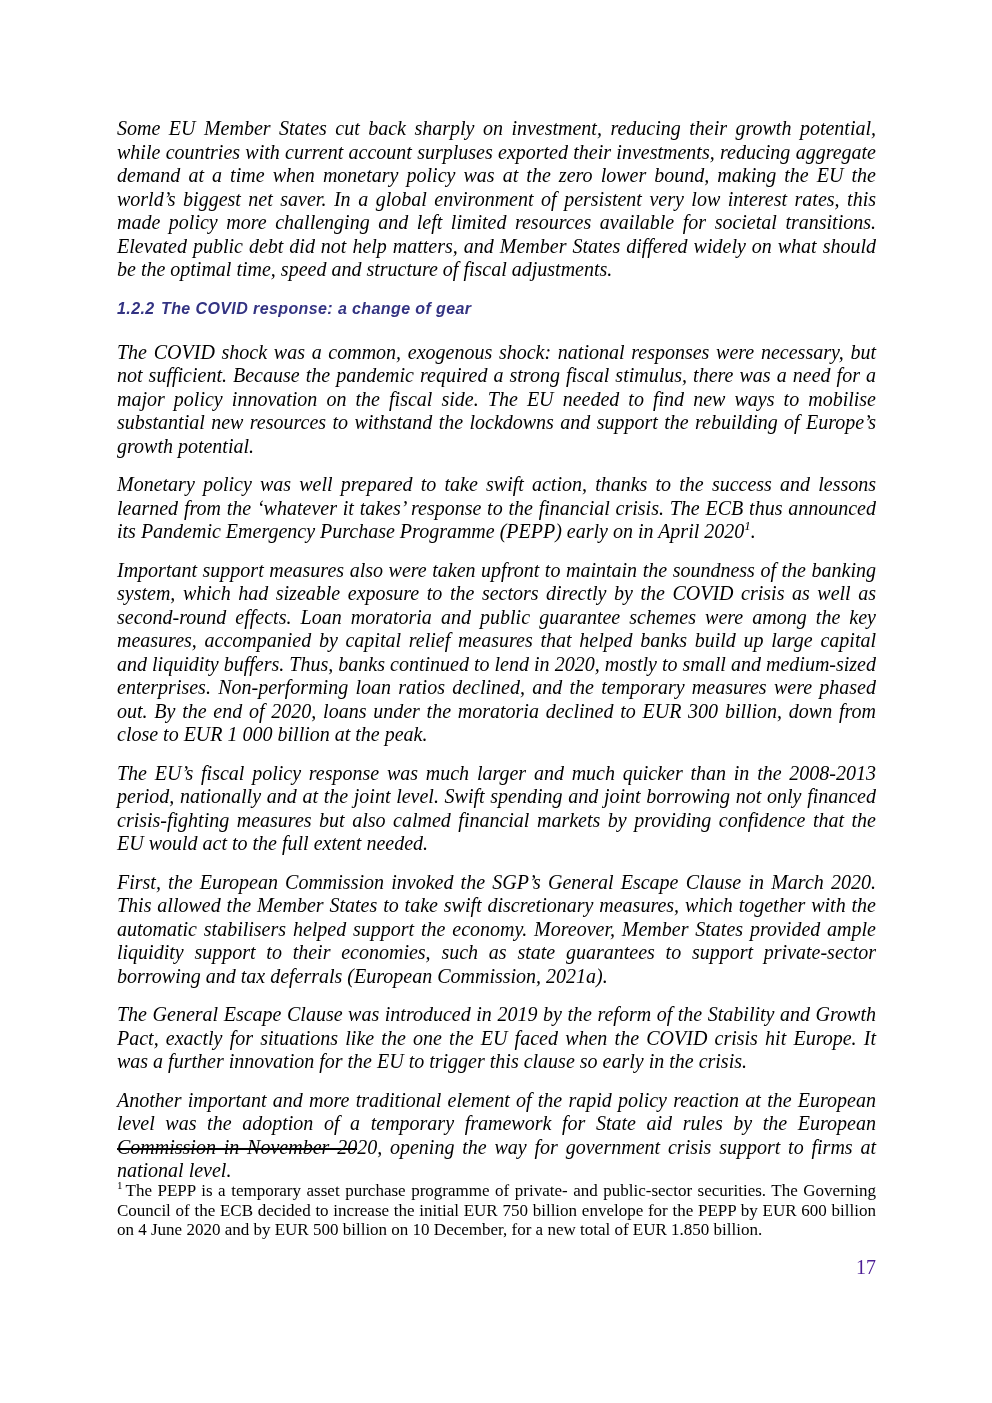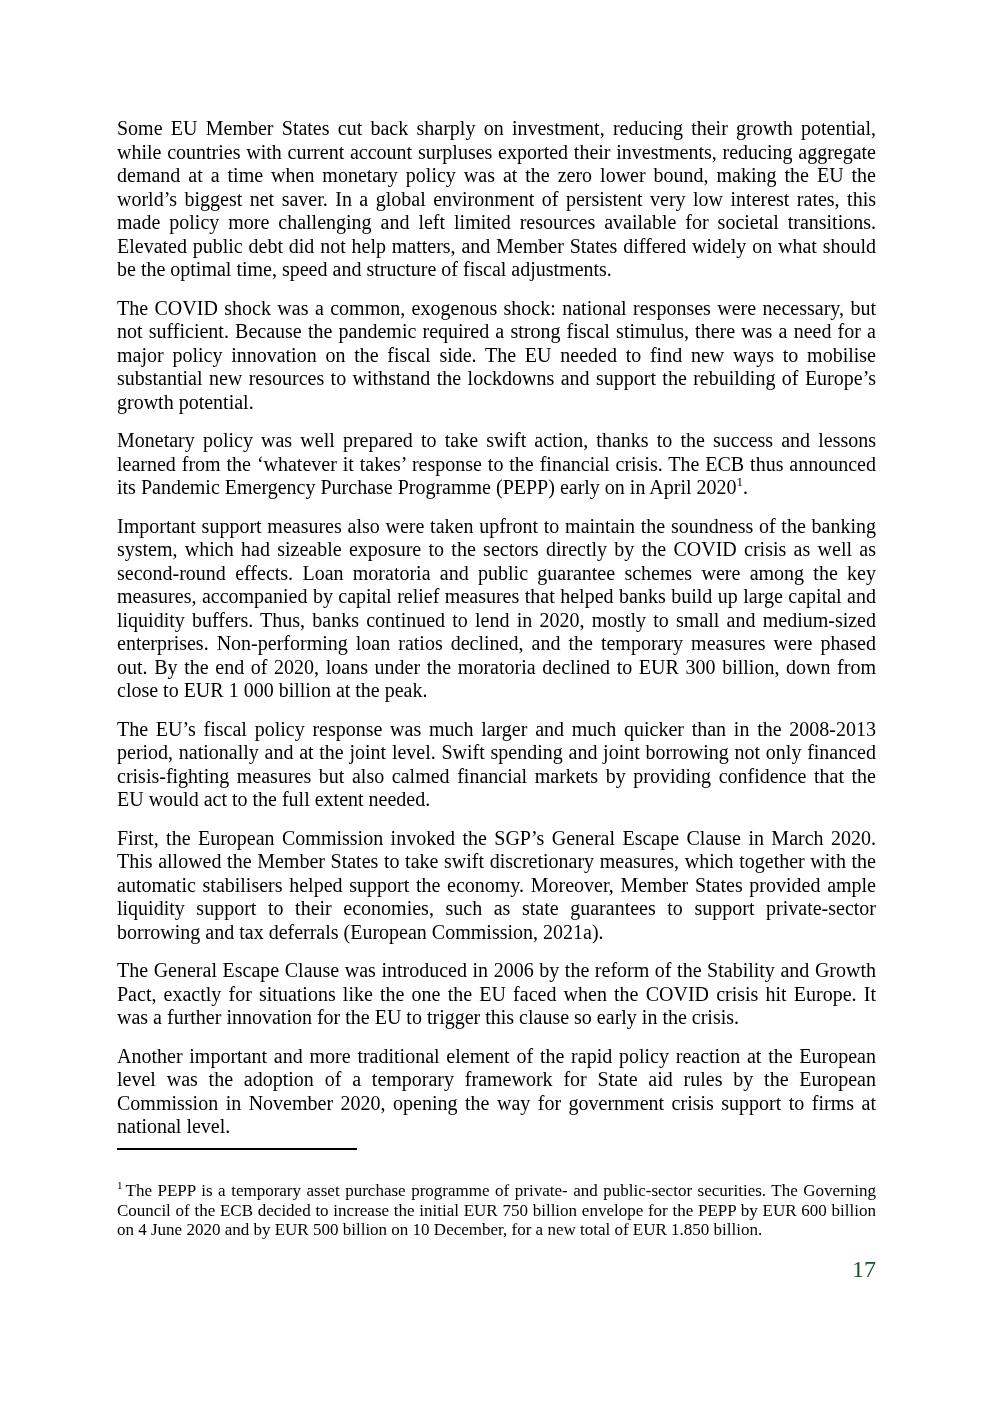--- a/index.html
+++ b/index.html
@@ -18,20 +18,21 @@
   .page {
     position: absolute;
     inset: 0;
     background: #ffffff;
   }
   .content {
     position: absolute;
     left: 117px;
     top: 117px;
     width: 759px;
+    font-style: italic;
   }
   p.body-para {
     margin: 0 0 15px 0;
     font-size: 20px;
     line-height: 23.5px;
     text-align: justify;
     color: #000000;
   }
   h2.section-heading {
     font-family: "Liberation Sans", sans-serif;
@@ -70,45 +71,48 @@
   }
   p.footnote-text sup {
     font-size: 11px;
     line-height: 0;
     margin-right: 3px;
   }
   .page-number {
     position: absolute;
     top: 1256px;
     right: 116px;
-    font-size: 24px;
-    color: #14532d;
+    font-size: 20px;
+    color: #4c1d95;
   }
 </style>
 </head>
 <body>
 
 <div class="page">
 
   <div class="content">
 
     <p class="body-para">Some EU Member States cut back sharply on investment, reducing their growth potential, while countries with current account surpluses exported their investments, reducing aggregate demand at a time when monetary policy was at the zero lower bound, making the EU the world’s biggest net saver. In a global environment of persistent very low interest rates, this made policy more challenging and left limited resources available for societal transitions. Elevated public debt did not help matters, and Member States differed widely on what should be the optimal time, speed and structure of fiscal adjustments.</p>
 
+    <h2 class="section-heading">
+      <span class="heading-number">1.2.2</span><span class="heading-title">The COVID response: a change of gear</span>
+    </h2>
 
     <p class="body-para">The COVID shock was a common, exogenous shock: national responses were necessary, but not sufficient. Because the pandemic required a strong fiscal stimulus, there was a need for a major policy innovation on the fiscal side. The EU needed to find new ways to mobilise substantial new resources to withstand the lockdowns and support the rebuilding of Europe’s growth potential.</p>
 
     <p class="body-para"><span>Monetary policy was well prepared to take swift action, thanks to the success and lessons learned from the ‘whatever it takes’ response to the financial crisis. The ECB thus announced its Pandemic Emergency Purchase Programme (PEPP) early on in April 2020</span><sup class="footnote-ref">1</sup><span>.</span></p>
 
     <p class="body-para">Important support measures also were taken upfront to maintain the soundness of the banking system, which had sizeable exposure to the sectors directly by the COVID crisis as well as second-round effects. Loan moratoria and public guarantee schemes were among the key measures, accompanied by capital relief measures that helped banks build up large capital and liquidity buffers. Thus, banks continued to lend in 2020, mostly to small and medium-sized enterprises. Non-performing loan ratios declined, and the temporary measures were phased out. By the end of 2020, loans under the moratoria declined to EUR 300 billion, down from close to EUR 1 000 billion at the peak.</p>
 
     <p class="body-para">The EU’s fiscal policy response was much larger and much quicker than in the 2008-2013 period, nationally and at the joint level. Swift spending and joint borrowing not only financed crisis-fighting measures but also calmed financial markets by providing confidence that the EU would act to the full extent needed.</p>
 
     <p class="body-para">First, the European Commission invoked the SGP’s General Escape Clause in March 2020. This allowed the Member States to take swift discretionary measures, which together with the automatic stabilisers helped support the economy. Moreover, Member States provided ample liquidity support to their economies, such as state guarantees to support private-sector borrowing and tax deferrals (European Commission, 2021a).</p>
 
-    <p class="body-para">The General Escape Clause was introduced in 2006 by the reform of the Stability and Growth Pact, exactly for situations like the one the EU faced when the COVID crisis hit Europe. It was a further innovation for the EU to trigger this clause so early in the crisis.</p>
+    <p class="body-para">The General Escape Clause was introduced in 2019 by the reform of the Stability and Growth Pact, exactly for situations like the one the EU faced when the COVID crisis hit Europe. It was a further innovation for the EU to trigger this clause so early in the crisis.</p>
 
     <p class="body-para">Another important and more traditional element of the rapid policy reaction at the European level was the adoption of a temporary framework for State aid rules by the European Commission in November 2020, opening the way for government crisis support to firms at national level.</p>
 
   </div>
 
   <div class="footnote-area">
     <div class="footnote-rule"></div>
     <p class="footnote-text"><sup>1</sup><span>The PEPP is a temporary asset purchase programme of private- and public-sector securities. The Governing Council of the ECB decided to increase the initial EUR 750 billion envelope for the PEPP by EUR 600 billion on 4 June 2020 and by EUR 500 billion on 10 December, for a new total of EUR 1.850 billion.</span></p>
   </div>
 

